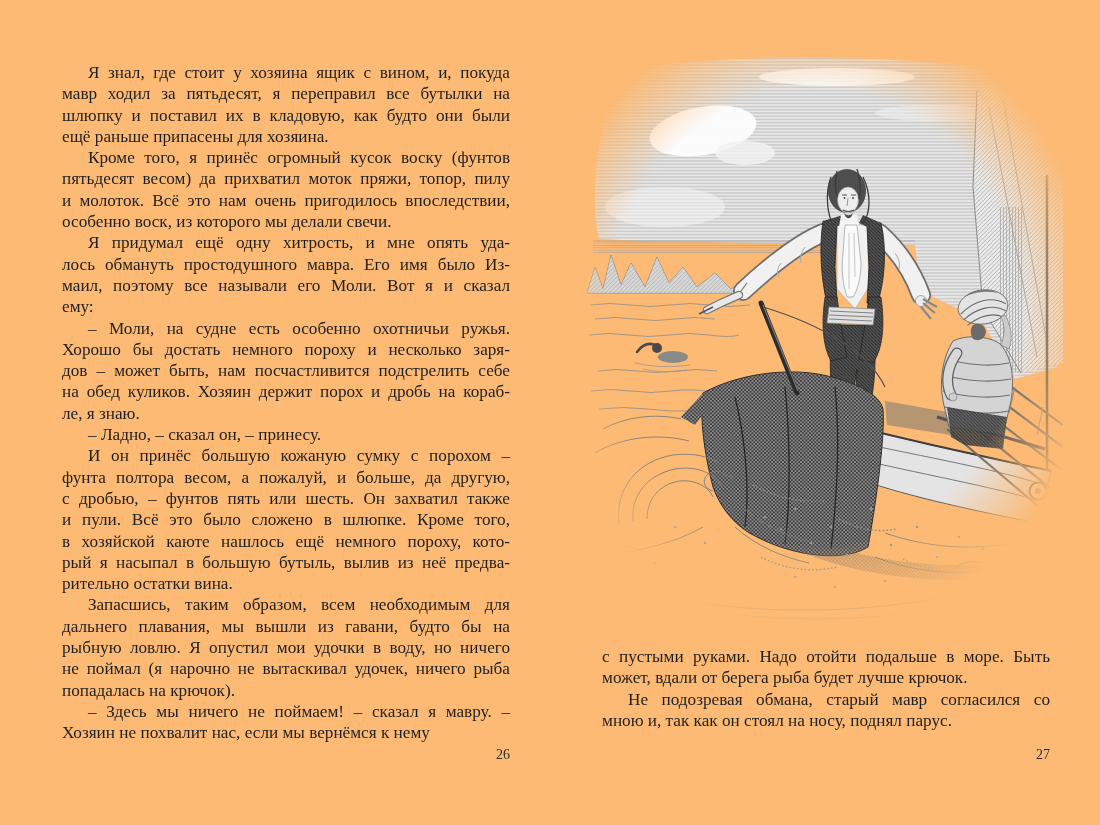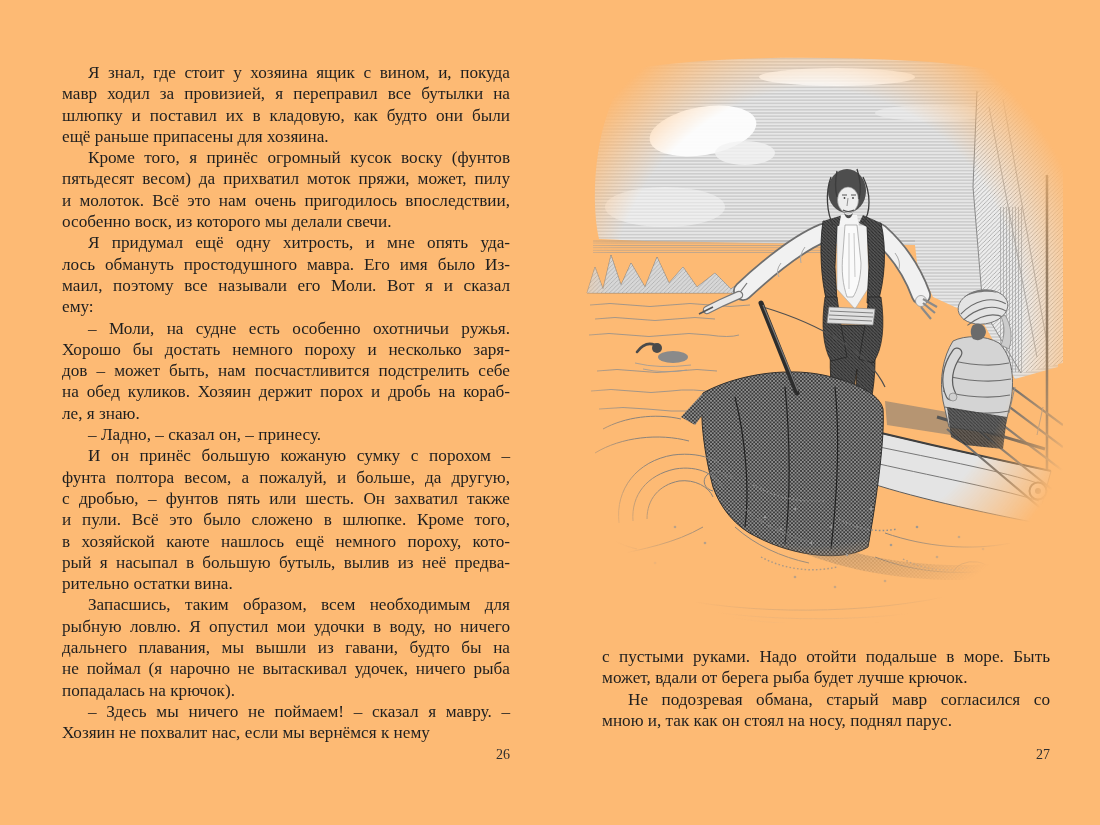--- a/index.html
+++ b/index.html
@@ -18,47 +18,47 @@
     -webkit-mask-image:radial-gradient(ellipse 60% 56% at 48% 46%, #000 72%, rgba(0,0,0,0) 99%);
     mask-image:radial-gradient(ellipse 60% 56% at 48% 46%, #000 72%, rgba(0,0,0,0) 99%);}
 </style>
 </head>
 <body>
 
 <div class="spread">
 
   <div class="text-col" id="left-col">
       <div class="line indent">Я знал, где стоит у хозяина ящик с вином, и, покуда</div>
-      <div class="line">мавр ходил за провизией, я переправил все бутылки на</div>
+      <div class="line">мавр ходил за пятьдесят, я переправил все бутылки на</div>
       <div class="line">шлюпку и поставил их в кладовую, как будто они были</div>
       <div class="line last">ещё раньше припасены для хозяина.</div>
       <div class="line indent">Кроме того, я принёс огромный кусок воску (фунтов</div>
-      <div class="line">пятьдесят весом) да прихватил моток пряжи, может, пилу</div>
+      <div class="line">пятьдесят весом) да прихватил моток пряжи, топор, пилу</div>
       <div class="line">и молоток. Всё это нам очень пригодилось впоследствии,</div>
       <div class="line last">особенно воск, из которого мы делали свечи.</div>
       <div class="line indent">Я придумал ещё одну хитрость, и мне опять уда-</div>
       <div class="line">лось обмануть простодушного мавра. Его имя было Из-</div>
       <div class="line">маил, поэтому все называли его Моли. Вот я и сказал</div>
       <div class="line last">ему:</div>
       <div class="line indent">– Моли, на судне есть особенно охотничьи ружья.</div>
       <div class="line">Хорошо бы достать немного пороху и несколько заря-</div>
       <div class="line">дов – может быть, нам посчастливится подстрелить себе</div>
       <div class="line">на обед куликов. Хозяин держит порох и дробь на кораб-</div>
       <div class="line last">ле, я знаю.</div>
       <div class="line last indent">– Ладно, – сказал он, – принесу.</div>
       <div class="line indent">И он принёс большую кожаную сумку с порохом –</div>
       <div class="line">фунта полтора весом, а пожалуй, и больше, да другую,</div>
       <div class="line">с дробью, – фунтов пять или шесть. Он захватил также</div>
       <div class="line">и пули. Всё это было сложено в шлюпке. Кроме того,</div>
       <div class="line">в хозяйской каюте нашлось ещё немного пороху, кото-</div>
       <div class="line">рый я насыпал в большую бутыль, вылив из неё предва-</div>
       <div class="line last">рительно остатки вина.</div>
       <div class="line indent">Запасшись, таким образом, всем необходимым для</div>
+      <div class="line">дальнего плавания, мы вышли из гавани, будто бы на</div>
       <div class="line">рыбную ловлю. Я опустил мои удочки в воду, но ничего</div>
-      <div class="line">дальнего плавания, мы вышли из гавани, будто бы на</div>
       <div class="line">не поймал (я нарочно не вытаскивал удочек, ничего рыба</div>
       <div class="line last">попадалась на крючок).</div>
       <div class="line indent">– Здесь мы ничего не поймаем! – сказал я мавру. –</div>
       <div class="line last">Хозяин не похвалит нас, если мы вернёмся к нему</div>
     </div>
   <div class="pagenum" id="pagenum-left">26</div>
 
   <svg class="engraving" width="478" height="566" viewBox="0 0 478 566" role="img" aria-label="Гравюра: человек стоит в шлюпке и указывает рукой на море; у кормы под снастями сидит мальчик; слева скалы и плывущий человек, внизу волны">
     <defs>
       <pattern id="pSky" width="3.2" height="3.2" patternUnits="userSpaceOnUse">

